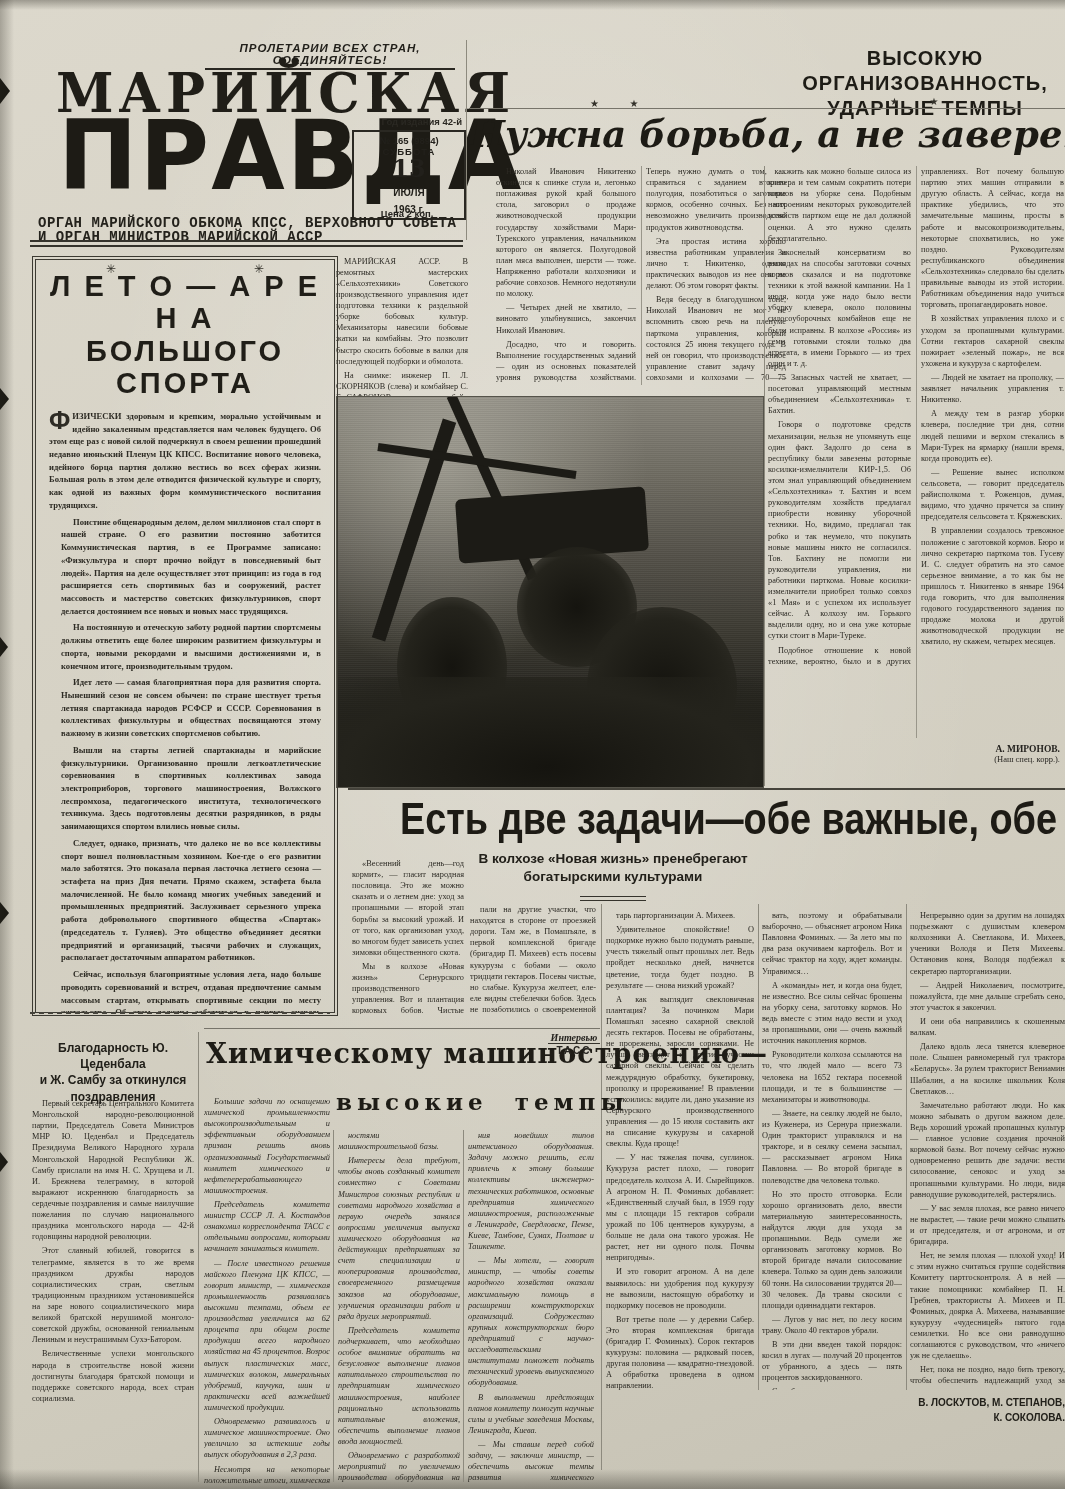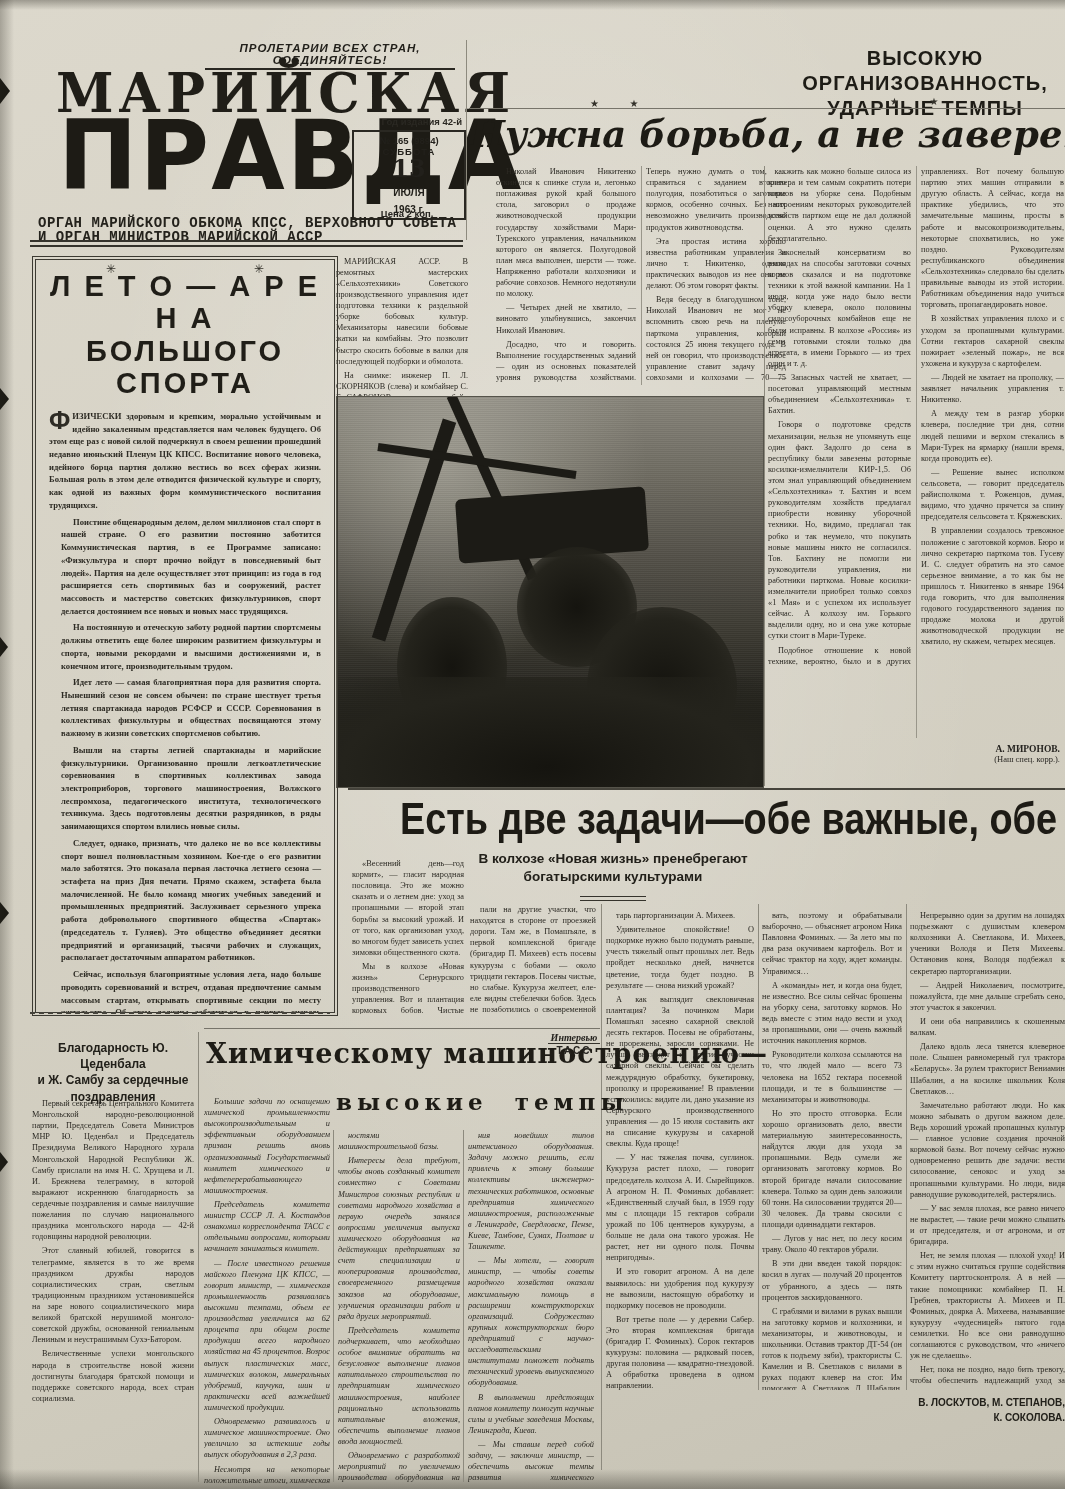--- a/index.html
+++ b/index.html
@@ -192,20 +192,21 @@
       <p>Удивительное спокойствие! О подкормке нужно было подумать раньше, учесть тяжелый опыт прошлых лет. Ведь пройдет несколько дней, начнется цветение, тогда будет поздно. В результате — снова низкий урожай?</p>
       <p>А как выглядит свекловичная плантация? За починком Мари Помашъял засеяно сахарной свеклой десять гектаров. Посевы не обработаны, не прорежены, заросли сорняками. Не лучше выглядят и другие участки сахарной свеклы. Сейчас бы сделать междурядную обработку, букетировку, прополку и прореживание! В правлении успокоились: видите ли, дано указание из Сернурского производственного управления — до 15 июля составить акт на списание кукурузы и сахарной свеклы. Куда проще!</p>
       <p>— У нас тяжелая почва, суглинок. Кукуруза растет плохо, — говорит председатель колхоза А. И. Сырейщиков. А агроном Н. П. Фоминых добавляет: «Единственный случай был, в 1959 году мы с площади 15 гектаров собрали урожай по 106 центнеров кукурузы, а больше не дала она такого урожая. Не растет, нет ни одного поля. Почвы непригодны».</p>
       <p>И это говорит агроном. А на деле выявилось: ни удобрения под кукурузу не вывозили, настоящую обработку и подкормку посевов не проводили.</p>
       <p>Вот третье поле — у деревни Сабер. Это вторая комплексная бригада (бригадир Г. Фоминых). Сорок гектаров кукурузы: половина — рядковый посев, другая половина — квадратно-гнездовой. А обработка проведена в одном направлении.</p>
     </div>
   <div class="abs body-txt" style="left:762px;top:910px;width:140px;height:480px;overflow:hidden;">
       <p>вать, поэтому и обрабатывали выборочно, — объясняет агроном Ника Павловна Фоминых. — За лето мы по два раза окучиваем картофель. Вот и сейчас трактор на ходу, ждет команды. Управимся…</p>
       <p>А «команды» нет, и когда она будет, не известно. Все силы сейчас брошены на уборку сена, заготовку кормов. Но ведь вместе с этим надо вести и уход за пропашными, они — очень важный источник накопления кормов.</p>
       <p>Руководители колхоза ссылаются на то, что людей мало — всего 73 человека на 1652 гектара посевной площади, и те в большинстве — механизаторы и животноводы.</p>
+      <p>— Знаете, на сеялку людей не было, из Куженера, из Сернура приезжали. Один тракторист управлялся и на тракторе, и в сеялку семена засыпал, — рассказывает агроном Ника Павловна. — Во второй бригаде в полеводстве два человека только.</p>
       <p>Но это просто отговорка. Если хорошо организовать дело, ввести материальную заинтересованность, найдутся люди для ухода за пропашными. Ведь сумели же организовать заготовку кормов. Во второй бригаде начали силосование клевера. Только за один день заложили 60 тонн. На силосовании трудятся 20—30 человек. Да травы скосили с площади одиннадцати гектаров.</p>
       <p>— Лугов у нас нет, по лесу косим траву. Около 40 гектаров убрали.</p>
       <p>В эти дни введен такой порядок: косил в лугах — получай 20 процентов от убранного, а здесь — пять процентов заскирдованного.</p>
       <p>С граблями и вилами в руках вышли на заготовку кормов и колхозники, и механизаторы, и животноводы, и школьники. Оставив трактор ДТ-54 (он готов к подъему зяби), трактористы С. Камелин и В. Светлаков с вилами в руках подают клевер на стог. Им помогают А. Светлаков, Д. Шабалин, А. Михеев. На стогу — овчарницы А. Пиросова и П. Михеева.</p>
     </div>
   <div class="abs body-txt" style="left:910px;top:910px;width:155px;height:478px;overflow:hidden;">
       <p>Непрерывно один за другим на лошадях подъезжают с душистым клевером колхозники А. Светлакова, И. Михеев, ученики Володя и Петя Михеевы. Остановив коня, Володя подбежал к секретарю парторганизации.</p>
       <p>— Андрей Николаевич, посмотрите, пожалуйста, где мне дальше сгребать сено, этот участок я закончил.</p>
       <p>И они оба направились к скошенным валкам.</p>
       <p>Далеко вдоль леса тянется клеверное поле. Слышен равномерный гул трактора «Беларусь». За рулем тракторист Вениамин Шабалин, а на косилке школьник Коля Светлаков…</p>
@@ -217,21 +218,21 @@
   <div class="abs byl" style="left:830px;top:1396px;width:235px;">
     <div>В. ЛОСКУТОВ, М. СТЕПАНОВ,</div>
     <div>К. СОКОЛОВА.</div>
   </div>
   <div class="rule-v" style="left:601px;top:904px;height:566px;"></div>
   <div class="rule-v" style="left:758px;top:904px;height:486px;"></div>
   <div class="rule-v" style="left:906px;top:904px;height:486px;"></div>
 
   <div class="abs thanks-title" style="left:32px;top:1040px;width:162px;">
     <div>Благодарность Ю. Цеденбала</div>
-    <div>и Ж. Самбу за сердечные</div>
+    <div>и Ж. Самбу за откинулся</div>
     <div>поздравления</div>
   </div>
   <div class="abs body-txt" style="left:32px;top:1098px;width:162px;height:385px;overflow:hidden;">
       <p>Первый секретарь Центрального Комитета Монгольской народно-революционной партии, Председатель Совета Министров МНР Ю. Цеденбал и Председатель Президиума Великого Народного хурала Монгольской Народной Республики Ж. Самбу прислали на имя Н. С. Хрущева и Л. И. Брежнева телеграмму, в которой выражают искреннюю благодарность за сердечные поздравления и самые наилучшие пожелания по случаю национального праздника монгольского народа — 42-й годовщины народной революции.</p>
       <p>Этот славный юбилей, говорится в телеграмме, является в то же время праздником дружбы народов социалистических стран, светлым традиционным праздником установившейся на заре нового социалистического мира великой братской нерушимой монголо-советской дружбы, основанной гениальным Лениным и неустрашимым Сухэ-Батором.</p>
       <p>Величественные успехи монгольского народа в строительстве новой жизни достигнуты благодаря братской помощи и поддержке советского народа, всех стран социализма.</p>
     </div>
   <div class="rule-v" style="left:198px;top:1032px;height:450px;"></div>
 
   <div class="rule-h" style="left:204px;top:1028px;width:396px;height:1px;background:#77746a;"></div>

